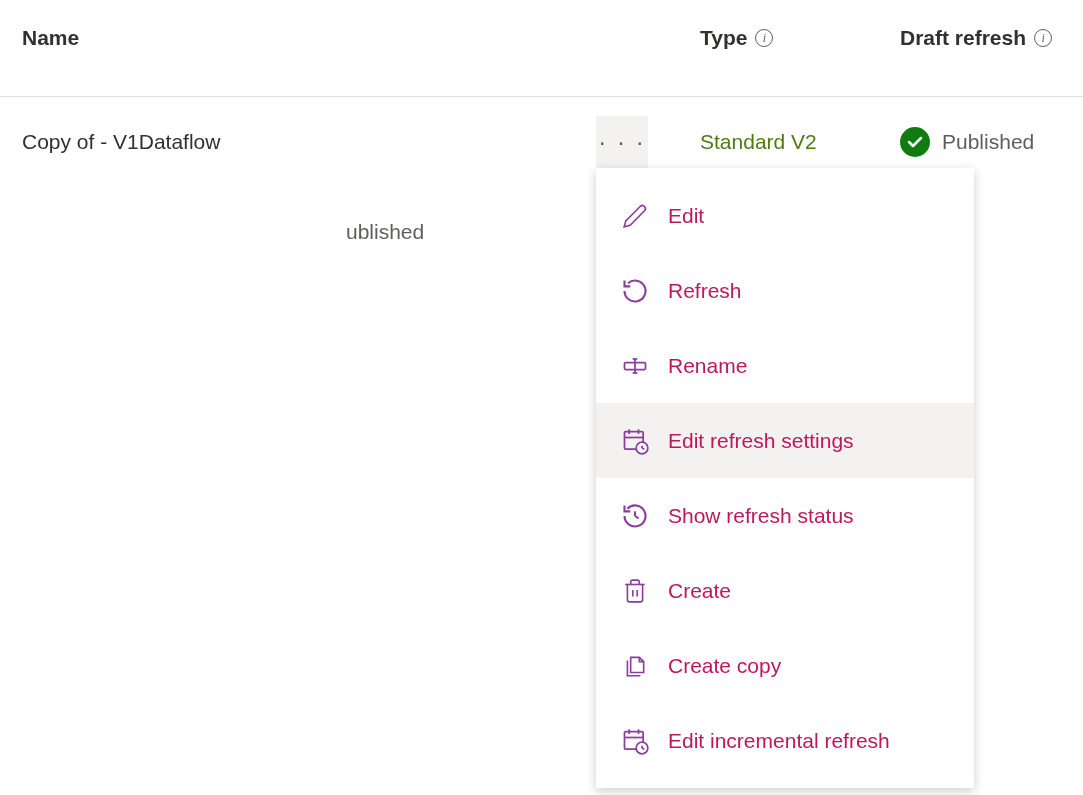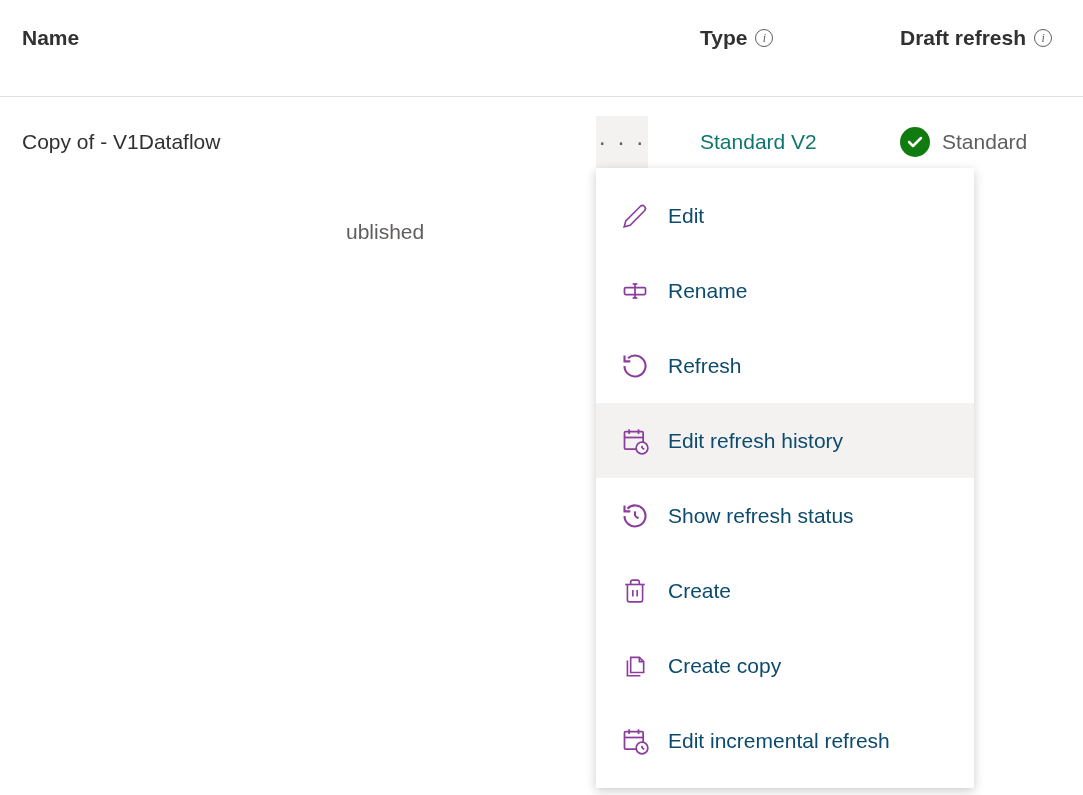--- a/index.html
+++ b/index.html
@@ -78,21 +78,21 @@
       display: flex;
       align-items: center;
       justify-content: center;
       cursor: pointer;
       color: #605e5c;
       font-size: 24px;
       letter-spacing: 2px;
     }
     .cell-type {
       flex: 0 0 200px;
-      color: #0f766e;
+      color: #4d7c0f;
     }
     .cell-status {
       flex: 0 0 180px;
       display: flex;
       align-items: center;
       gap: 12px;
       color: #605e5c;
     }
     .status-check {
       width: 30px;
@@ -130,21 +130,21 @@
     .menu-icon {
       width: 30px;
       height: 30px;
       display: flex;
       align-items: center;
       justify-content: center;
       color: #8b3d9c;
       flex-shrink: 0;
     }
     .menu-label {
-      color: #0c4a6e;
+      color: #be185d;
       font-size: 21px;
     }
   </style>
 </head>
 <body>
 
 <div class="table-header">
   <div class="col-name">
     <span>Name</span>
   </div>
@@ -167,21 +167,21 @@
   </div>
   <div class="cell-type">
     <span>Standard V2</span>
   </div>
   <div class="cell-status">
     <span class="status-check">
       <svg width="16" height="16" viewBox="0 0 16 16">
           <path d="M2 8 L6 12 L14 4" stroke="white" stroke-width="2.5" fill="none" stroke-linecap="round" stroke-linejoin="round"></path>
         </svg>
     </span>
-    <span>Standard</span>
+    <span>Published</span>
   </div>
 </div>
 
 <div class="table-row">
   <div class="cell-actions"></div>
   <div class="cell-type"></div>
   <div class="cell-status" style="padding-left:42px;">
     <span>ublished</span>
   </div>
 </div>
@@ -190,51 +190,51 @@
   <div class="menu-item">
     <span class="menu-icon">
       <svg width="26" height="26" viewBox="0 0 24 24" fill="none" stroke="currentColor" stroke-width="1.5">
           <path d="M17 3a2.85 2.85 0 0 1 4 4L7.5 20.5 2 22l1.5-5.5L17 3z"></path>
         </svg>
     </span>
     <span class="menu-label">Edit</span>
   </div>
   <div class="menu-item">
     <span class="menu-icon">
+      <svg width="28" height="28" viewBox="0 0 24 24" fill="none" stroke="currentColor" stroke-width="1.8">
+          <path d="M3 12a9 9 0 1 0 3-6.7"></path>
+          <polyline points="3 3 3 8 8 8" fill="none"></polyline>
+        </svg>
+    </span>
+    <span class="menu-label">Refresh</span>
+  </div>
+  <div class="menu-item">
+    <span class="menu-icon">
       <svg width="28" height="28" viewBox="0 0 24 24" fill="none" stroke="currentColor" stroke-width="1.5">
           <rect x="3" y="9" width="18" height="6" rx="1"></rect>
           <line x1="12" y1="6" x2="12" y2="18"></line>
           <line x1="10" y1="6" x2="14" y2="6"></line>
           <line x1="10" y1="18" x2="14" y2="18"></line>
         </svg>
     </span>
     <span class="menu-label">Rename</span>
-  </div>
-  <div class="menu-item">
-    <span class="menu-icon">
-      <svg width="28" height="28" viewBox="0 0 24 24" fill="none" stroke="currentColor" stroke-width="1.8">
-          <path d="M3 12a9 9 0 1 0 3-6.7"></path>
-          <polyline points="3 3 3 8 8 8" fill="none"></polyline>
-        </svg>
-    </span>
-    <span class="menu-label">Refresh</span>
   </div>
   <div class="menu-item hovered">
     <span class="menu-icon">
       <svg width="28" height="28" viewBox="0 0 24 24" fill="none" stroke="currentColor" stroke-width="1.5">
           <rect x="3" y="4" width="16" height="15" rx="1"></rect>
           <line x1="3" y1="9" x2="19" y2="9"></line>
           <line x1="7" y1="2" x2="7" y2="6"></line>
           <line x1="15" y1="2" x2="15" y2="6"></line>
           <circle cx="18" cy="18" r="5" fill="white"></circle>
           <line x1="18" y1="16" x2="18" y2="18"></line>
           <line x1="18" y1="18" x2="20" y2="19"></line>
         </svg>
     </span>
-    <span class="menu-label">Edit refresh history</span>
+    <span class="menu-label">Edit refresh settings</span>
   </div>
   <div class="menu-item">
     <span class="menu-icon">
       <svg width="28" height="28" viewBox="0 0 24 24" fill="none" stroke="currentColor" stroke-width="1.8">
           <path d="M3 12a9 9 0 1 0 2.5-6.3"></path>
           <polyline points="3 3 3 8 8 8" fill="none"></polyline>
           <line x1="12" y1="8" x2="12" y2="12"></line>
           <line x1="12" y1="12" x2="15" y2="14"></line>
         </svg>
     </span>

